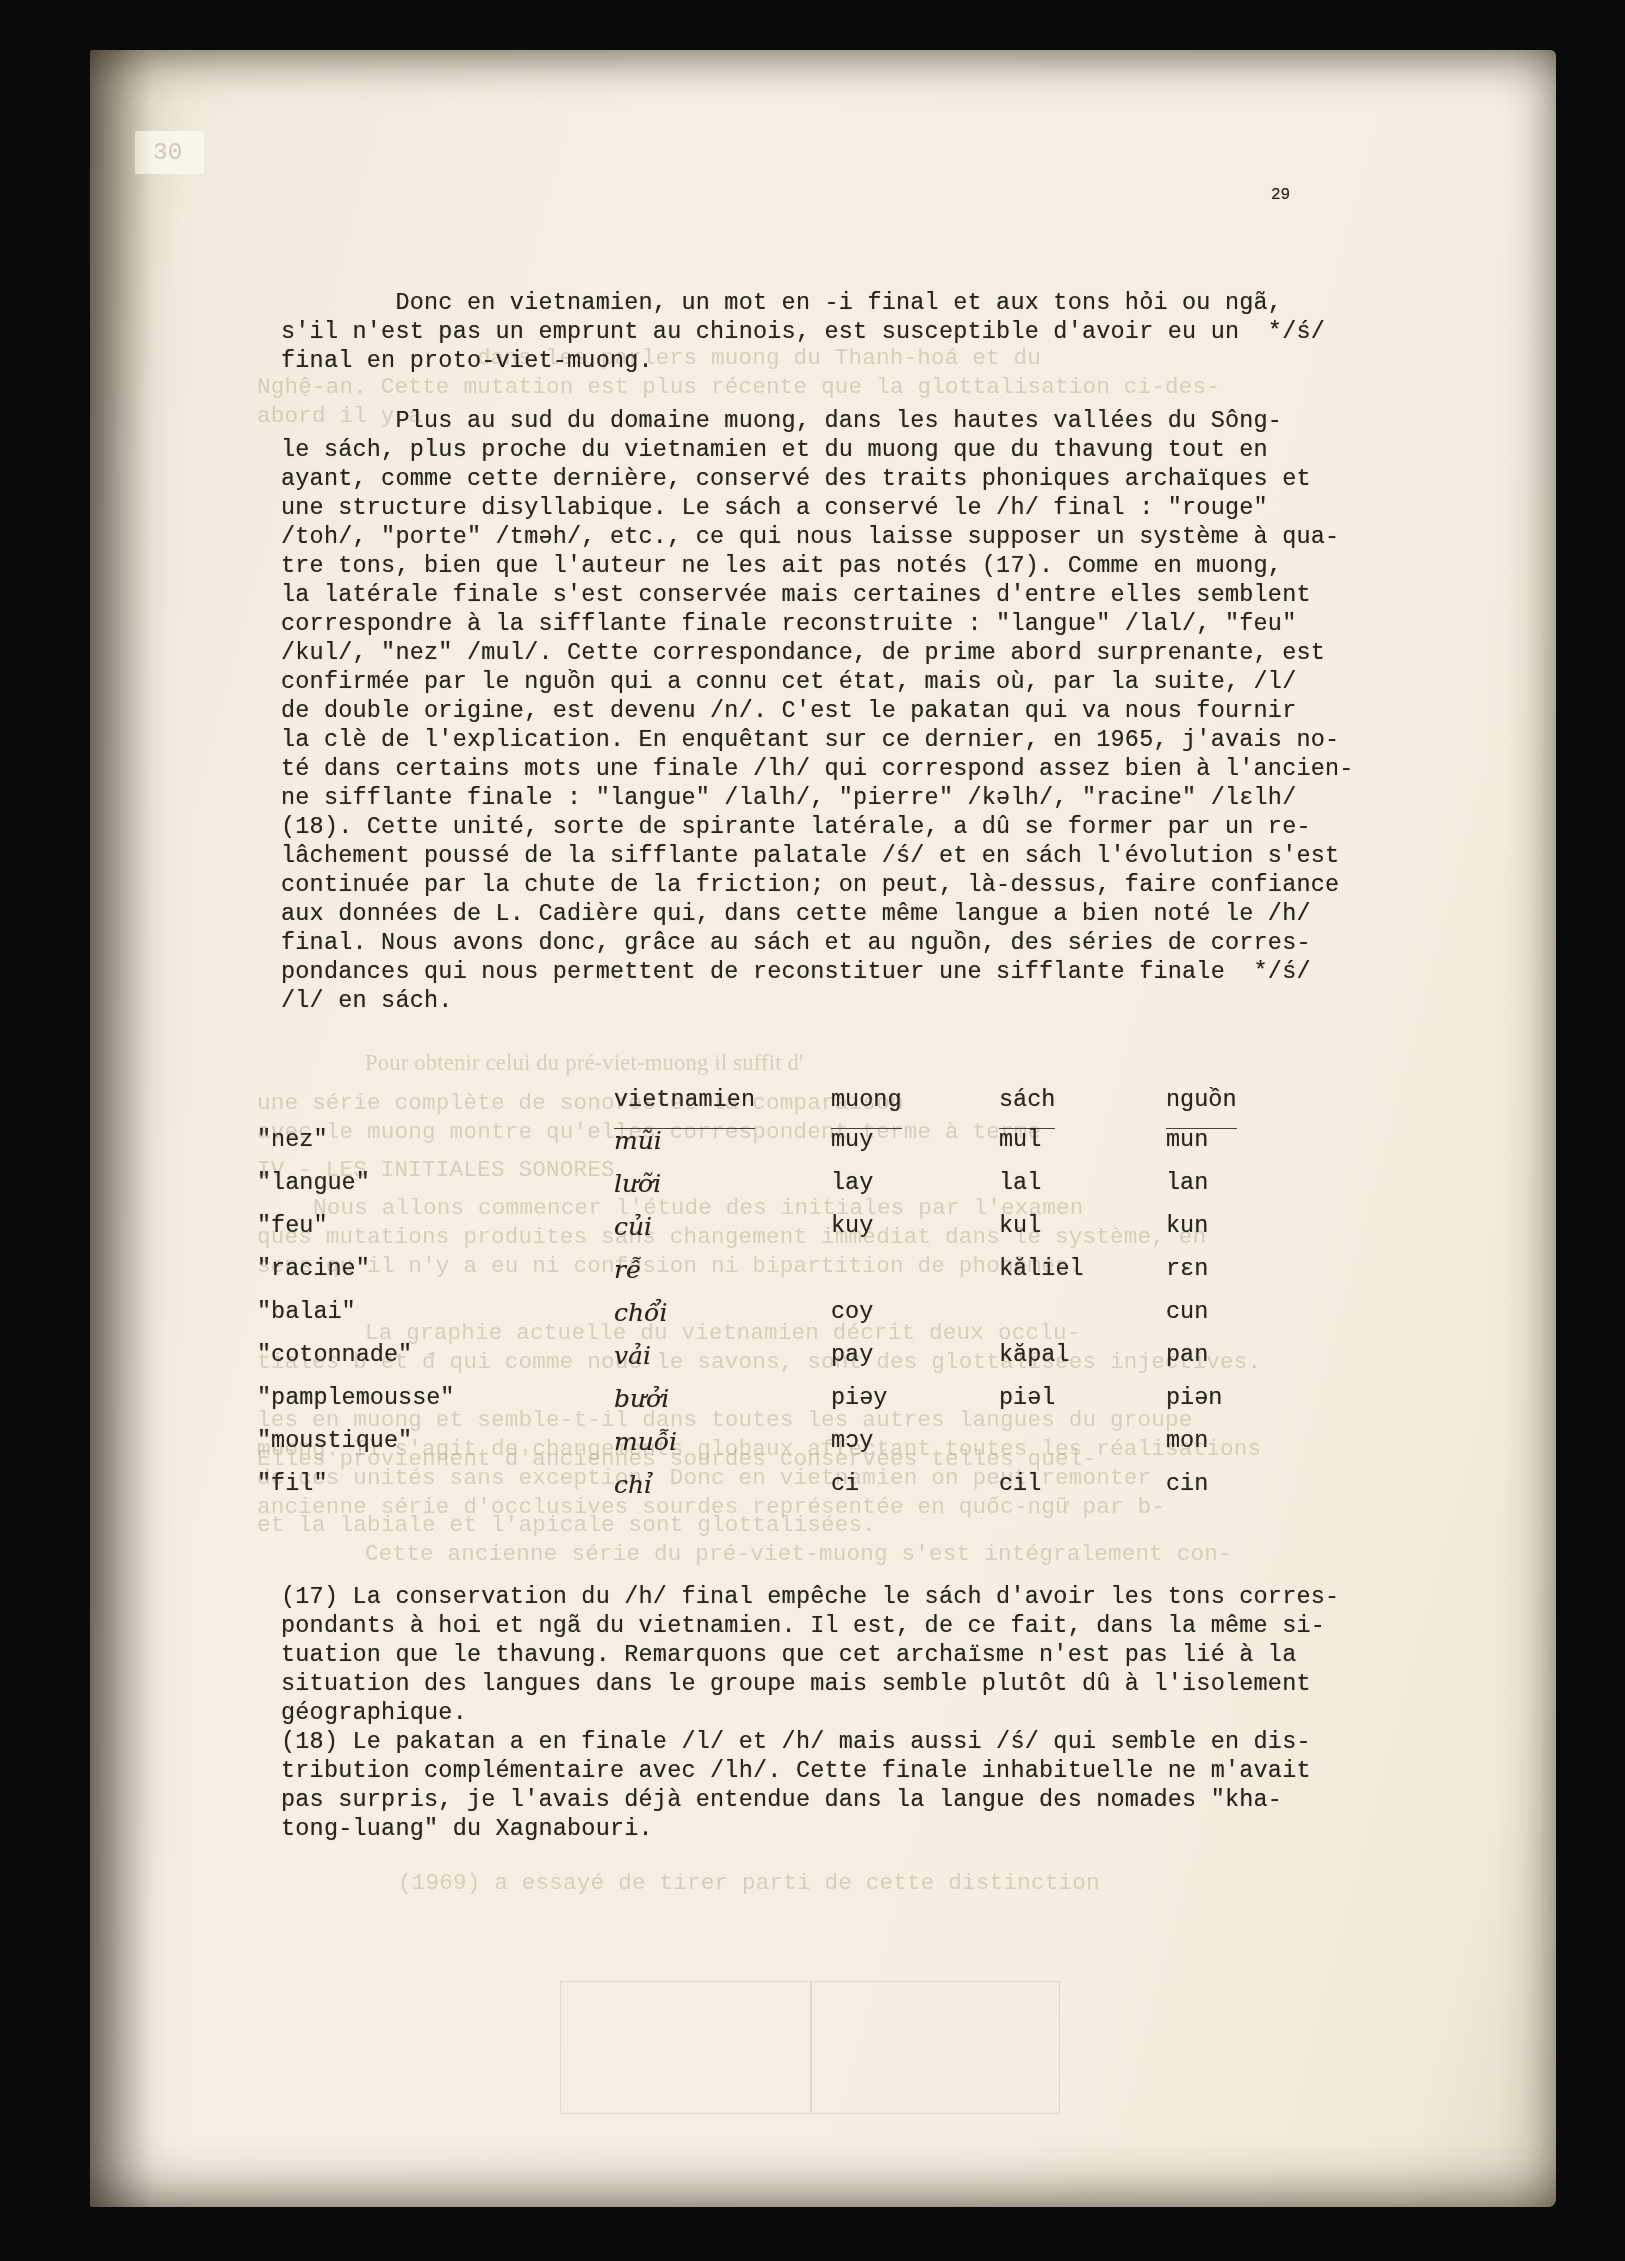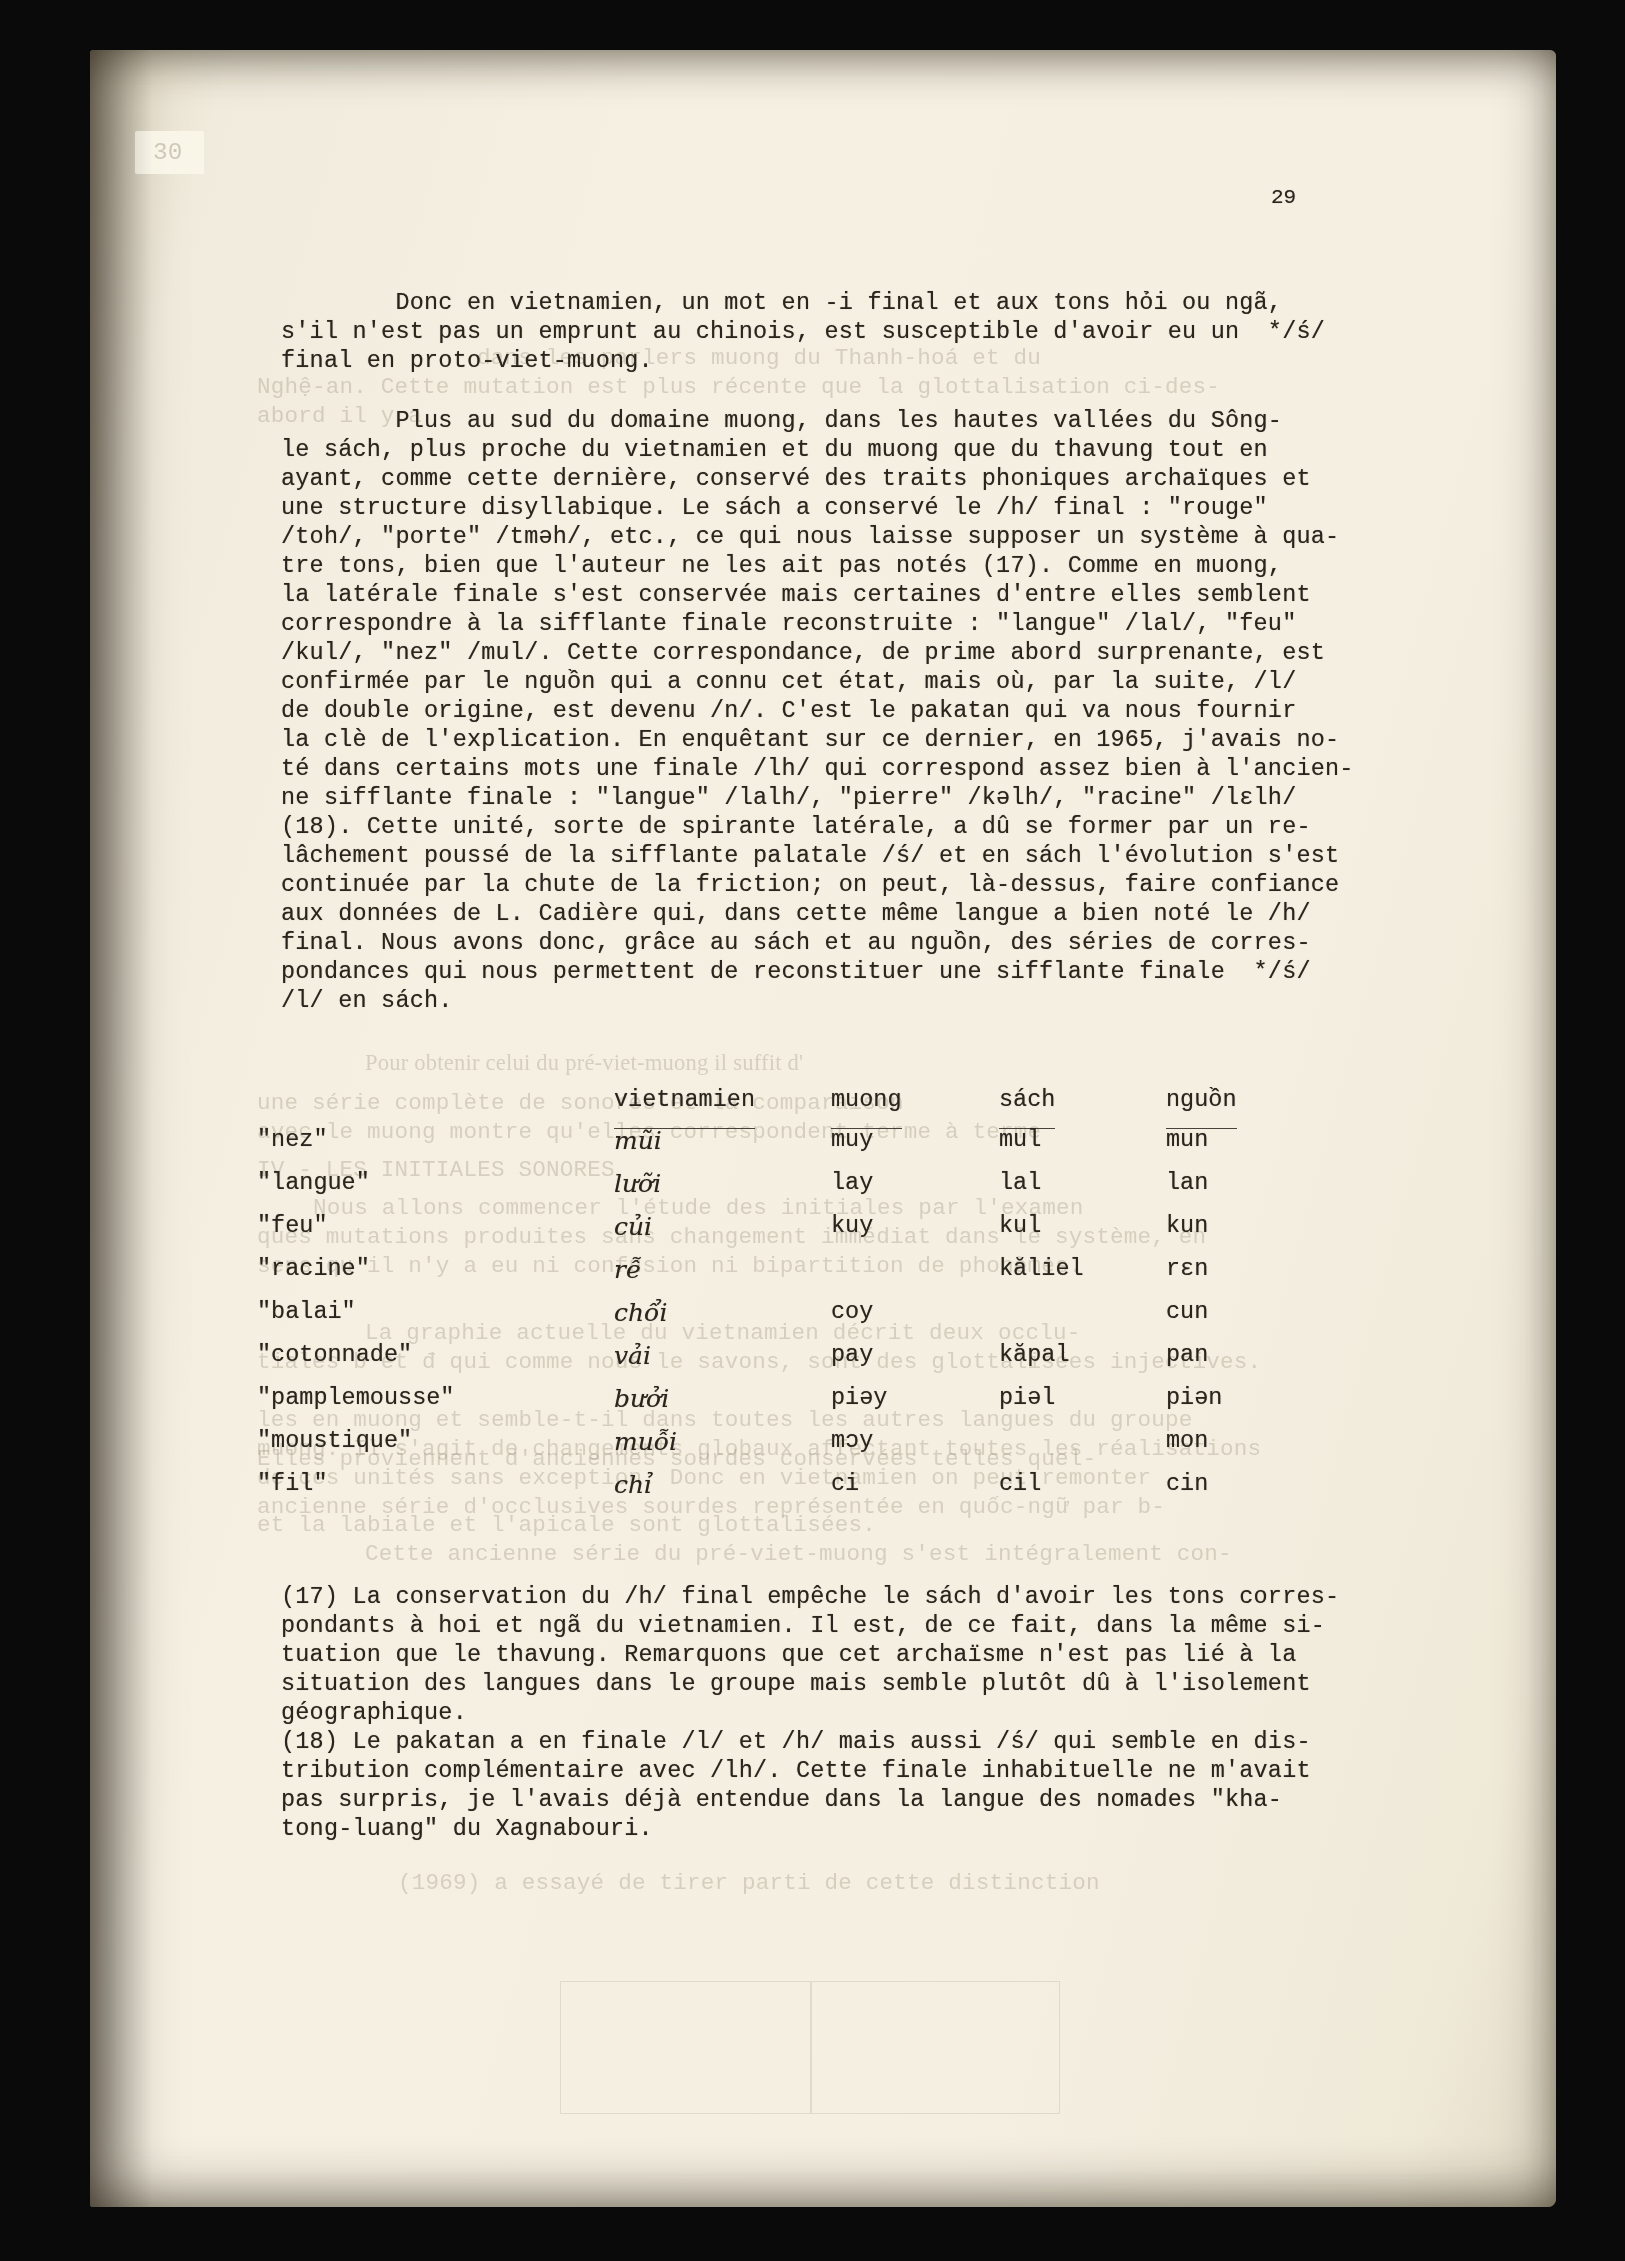--- a/index.html
+++ b/index.html
@@ -33,21 +33,21 @@
   .tline {
     white-space: pre;
     font-size: 23.5px; line-height: 29px; height: 29px;
     letter-spacing: 0.2px;
     color: #29241c;
     text-shadow: 0 0 0.9px rgba(41,36,28,0.45);
     margin-left: 24px;
   }
   .pageno {
     position: absolute; left: 1181px; top: 136px;
-    font-size: 21px; color: #29241c;
+    font-size: 16px; color: #29241c;
     text-shadow: 0 0 0.9px rgba(41,36,28,0.45);
   }
   #para1 { position: absolute; left: 167px; top: 238px; }
   #para2 { position: absolute; left: 167px; top: 356px; }
   #footnotes { position: absolute; left: 167px; top: 1532px; }
   #table { position: absolute; left: 167px; top: 1036px; width: 1158px; }
   .trow { position: relative; height: 43px; }
   .trow.head { height: 40px; }
   .tcell {
     position: absolute; top: 0;

